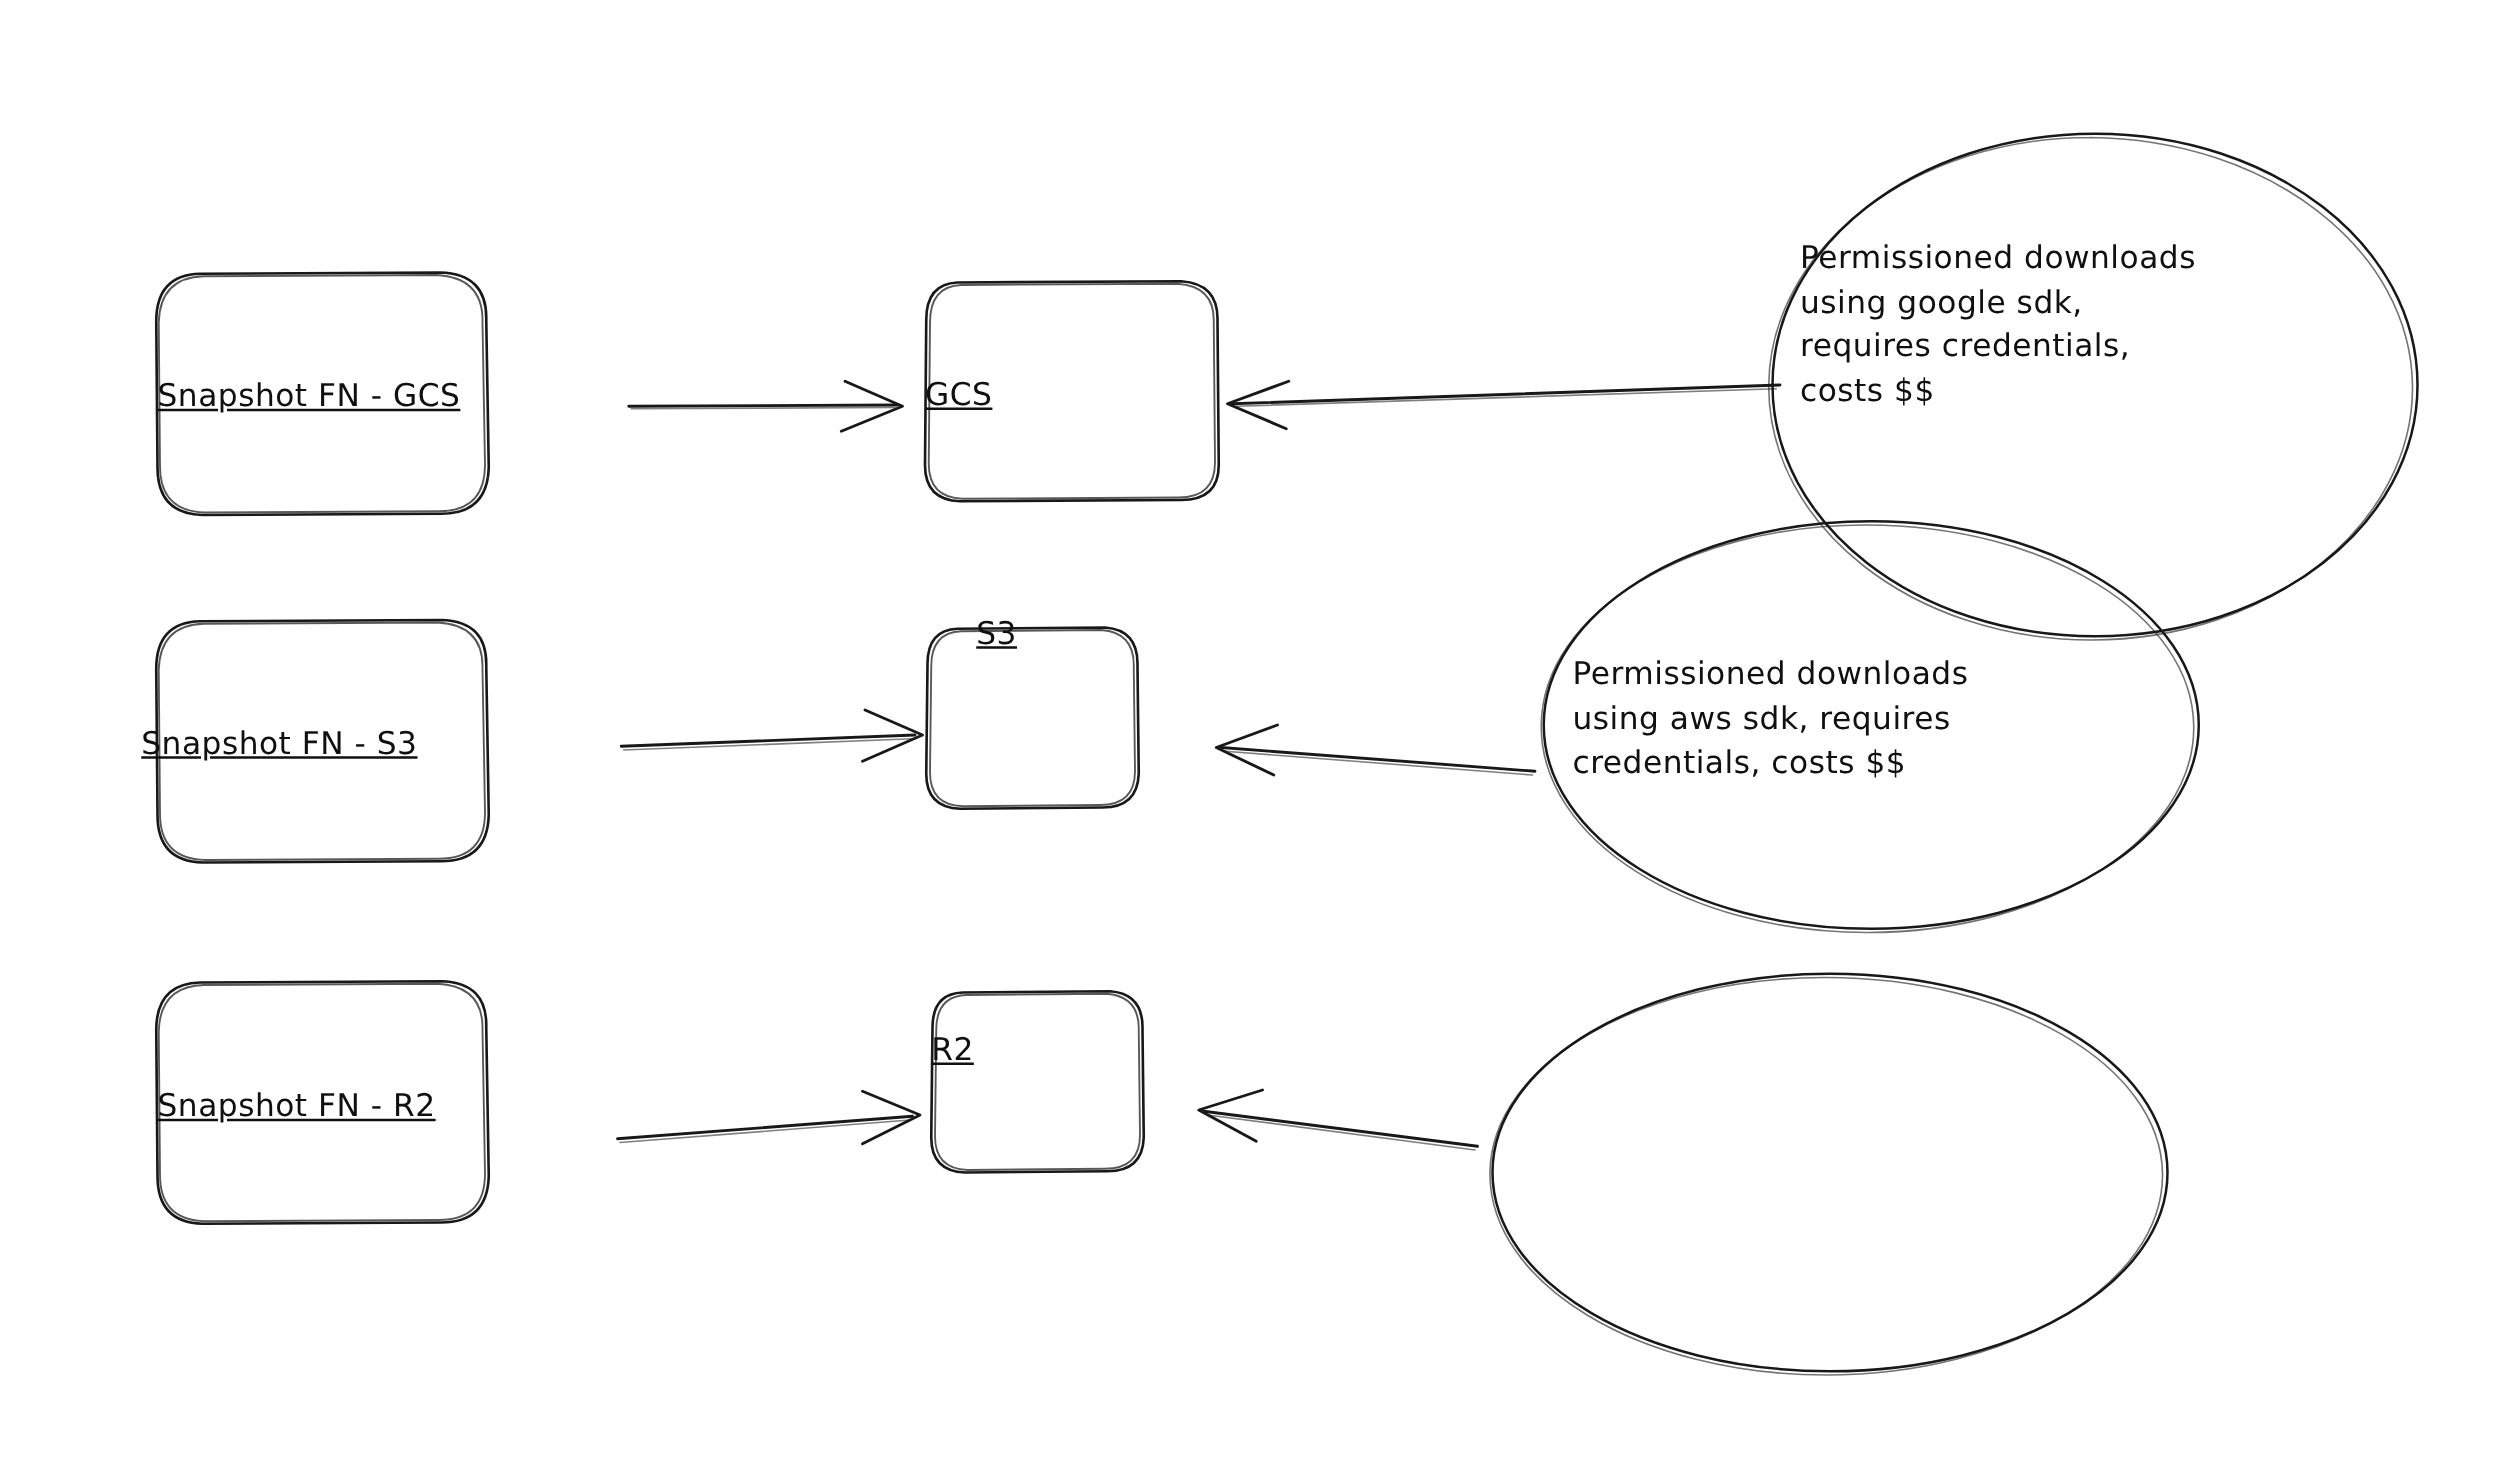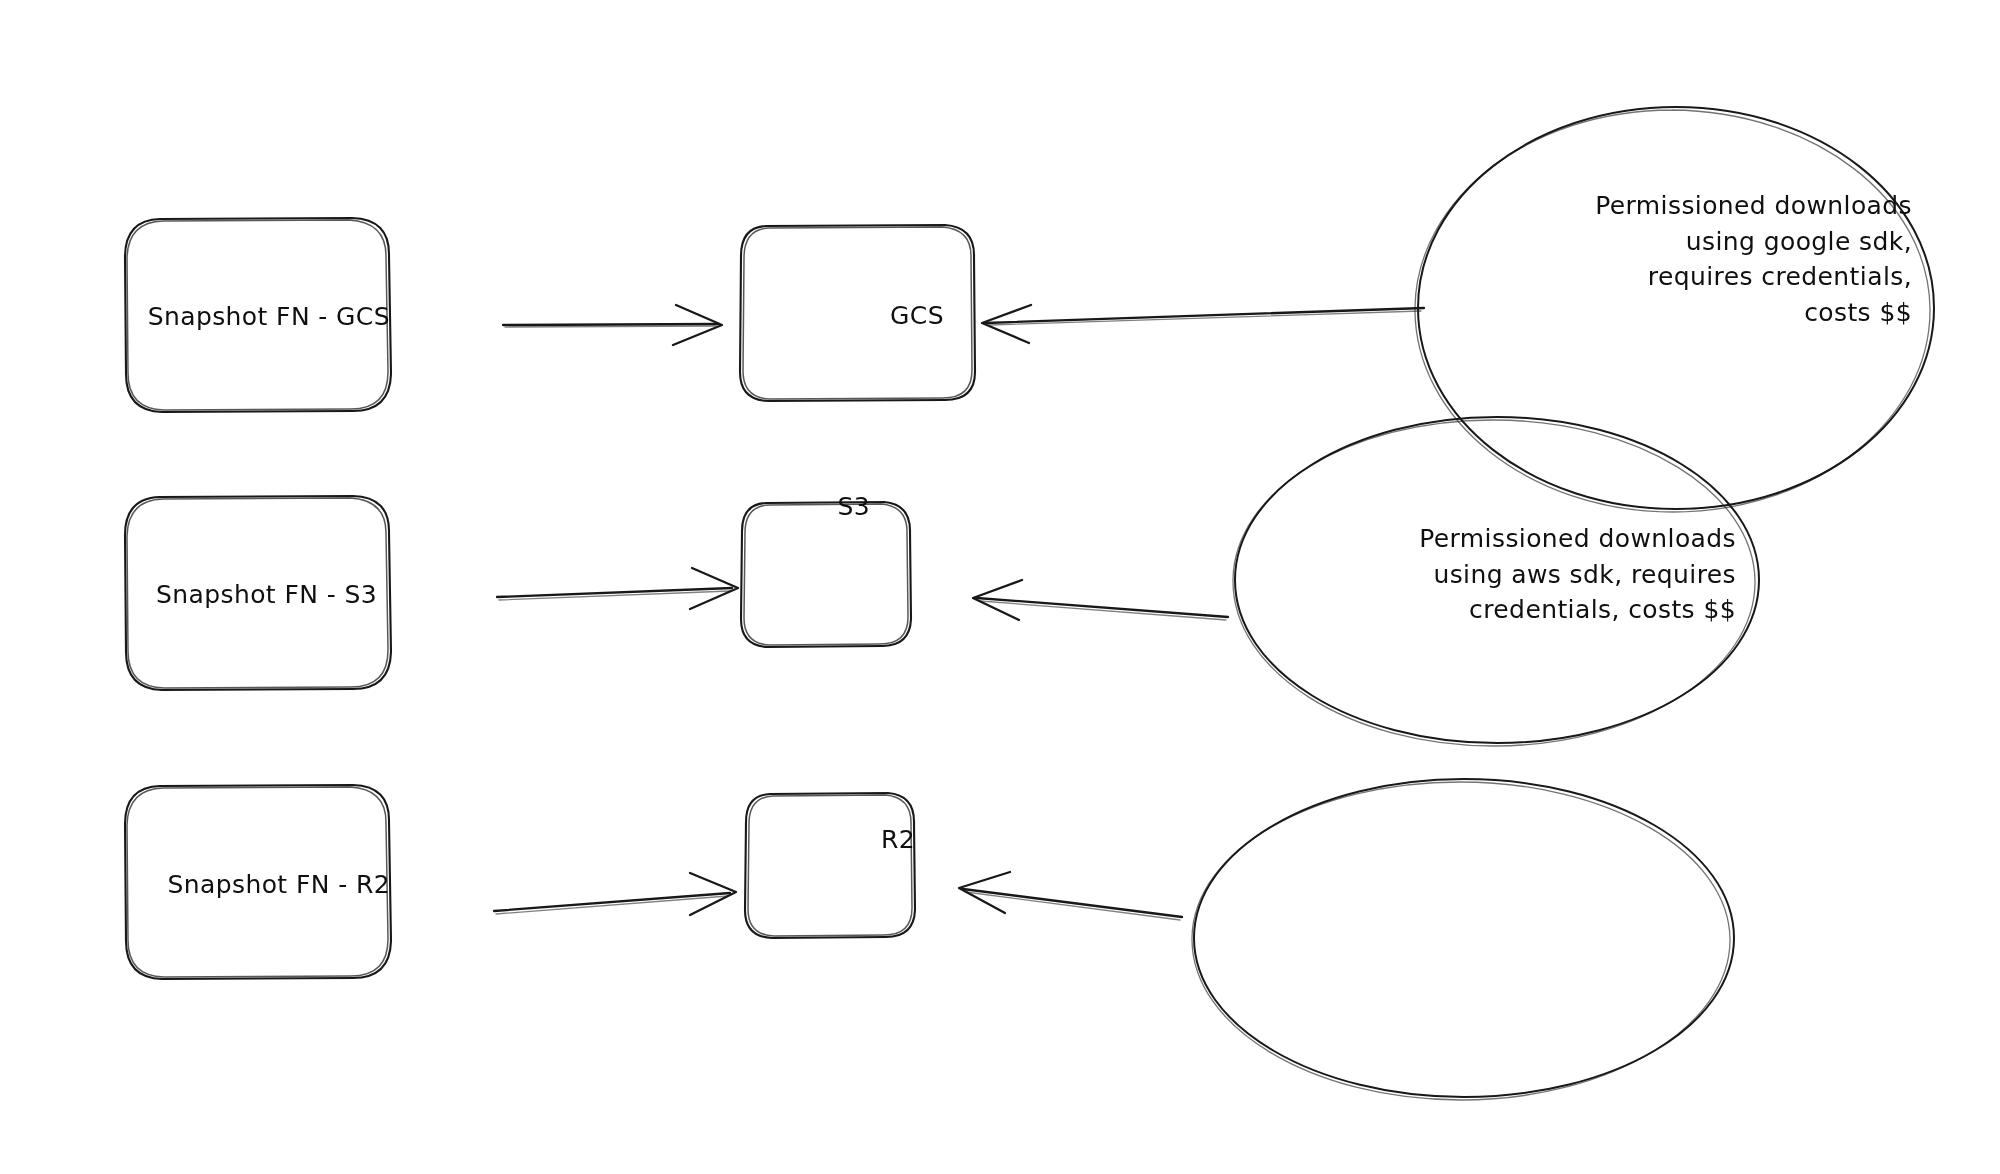--- a/index.html
+++ b/index.html
@@ -35,31 +35,32 @@
   .node-shape { stroke-width: 2.1; }
   .node-shape-b { stroke-width: 1.5; opacity: 0.72; }
   .ellipse-shape { stroke-width: 2.0; }
   .ellipse-shape-b { stroke-width: 1.3; opacity: 0.6; }
   .edge-line { stroke-width: 2.3; }
   .edge-line-b { stroke-width: 1.3; opacity: 0.55; }
   .edge-head { stroke-width: 2.3; }
 
   .label {
     position: absolute;
-    text-align: right;
+    text-align: left;
     color: #101010;
     font-family: "DejaVu Sans", sans-serif;
     letter-spacing: 0.4px;
     white-space: pre;
     pointer-events: none;
     line-height: 1.32;
   }
   .node-label {
     font-size: 25px;
     font-weight: 400;
+    text-decoration: underline;
   }
   .ellipse-label {
     font-size: 25px;
     font-weight: 400;
     line-height: 1.42;
   }
 </style>
 </head>
 <body>
 
@@ -154,21 +155,21 @@
 
   <div class="label node-label" style="left:740px; top:299px; width:204px;">GCS</div>
 
   <div class="label ellipse-label" style="left:1440px; top:188px; width:472px;">Permissioned downloads
 using google sdk,
 requires credentials,
 costs $$</div>
 
   <div class="label node-label" style="left:113px; top:578px; width:264px;">Snapshot FN - S3</div>
 
-  <div class="label node-label" style="left:700px; top:490px; width:170px;">S3</div>
+  <div class="label node-label" style="left:781px; top:490px; width:170px;">S3</div>
 
   <div class="label ellipse-label" style="left:1258px; top:521px; width:478px;">Permissioned downloads
 using aws sdk, requires
 credentials, costs $$</div>
 
   <div class="label node-label" style="left:126px; top:868px; width:264px;">Snapshot FN - R2</div>
 
   <div class="label node-label" style="left:745px; top:823px; width:170px;">R2</div>
 
 

